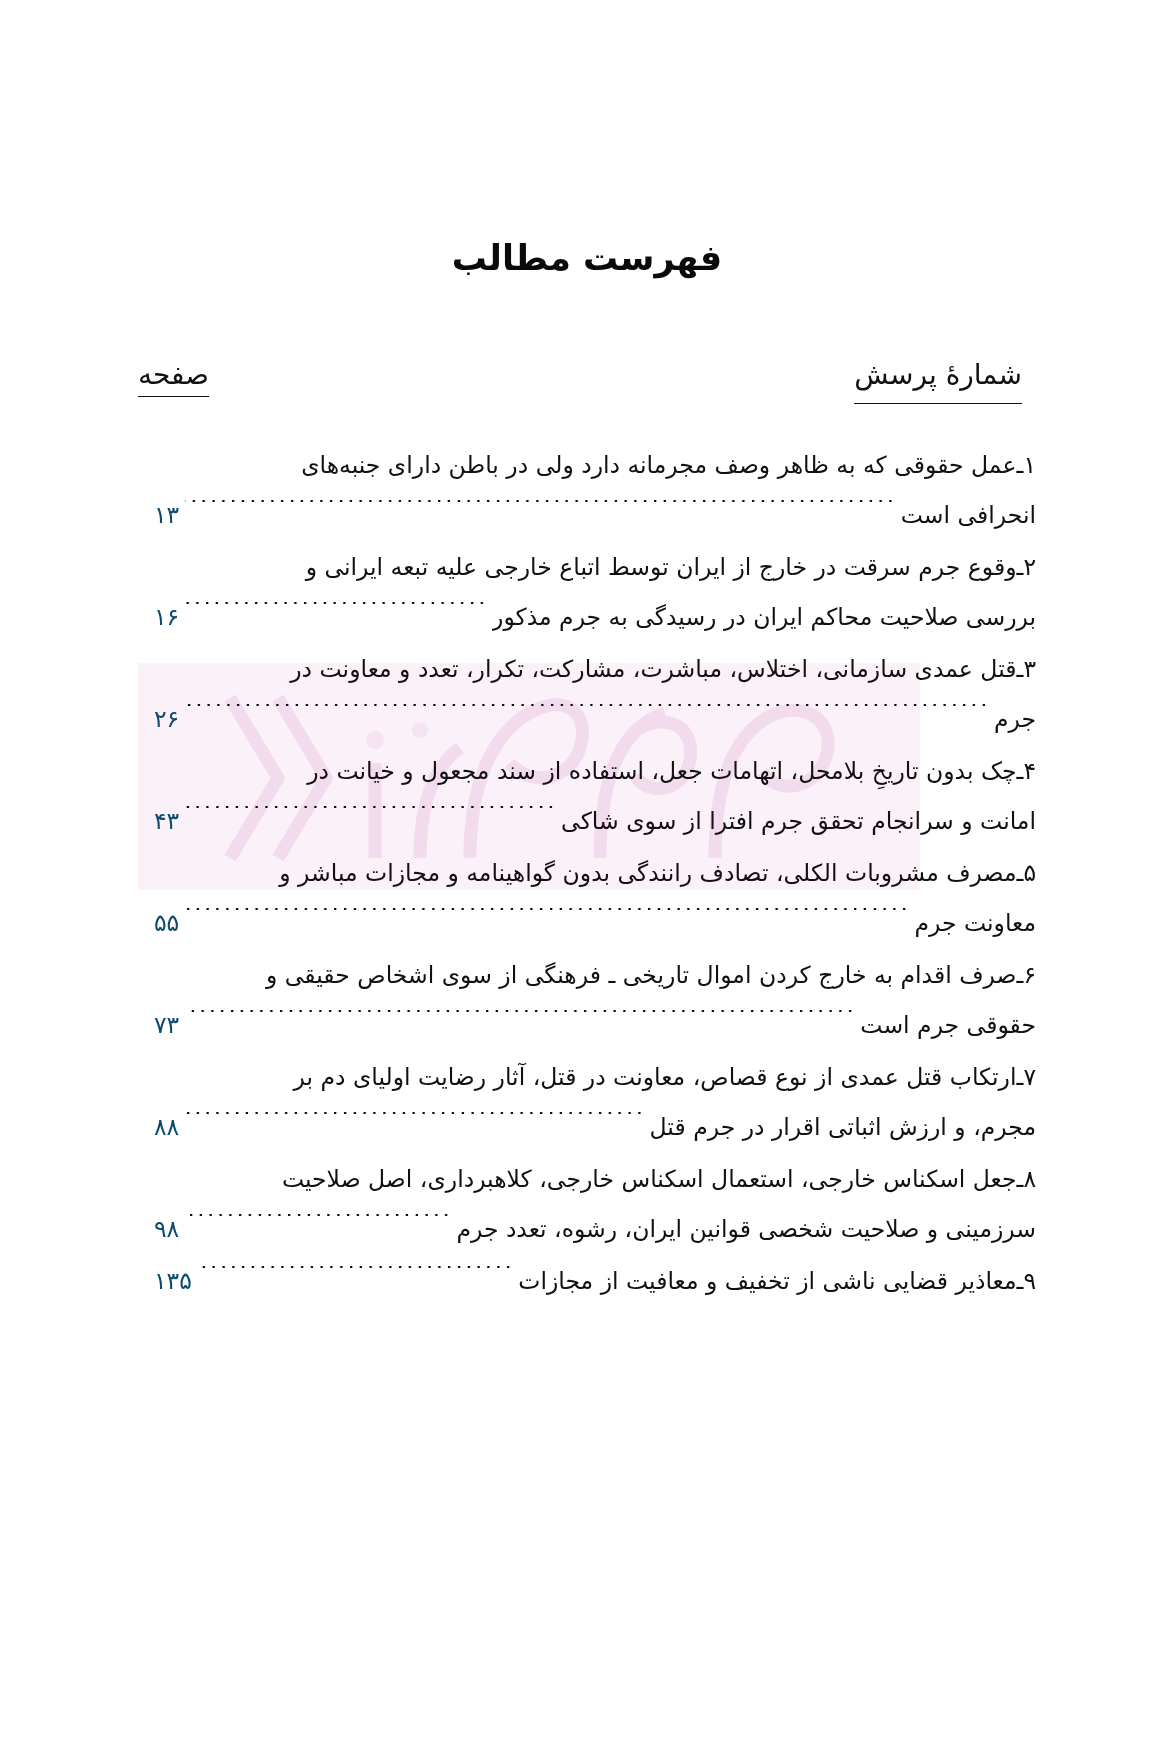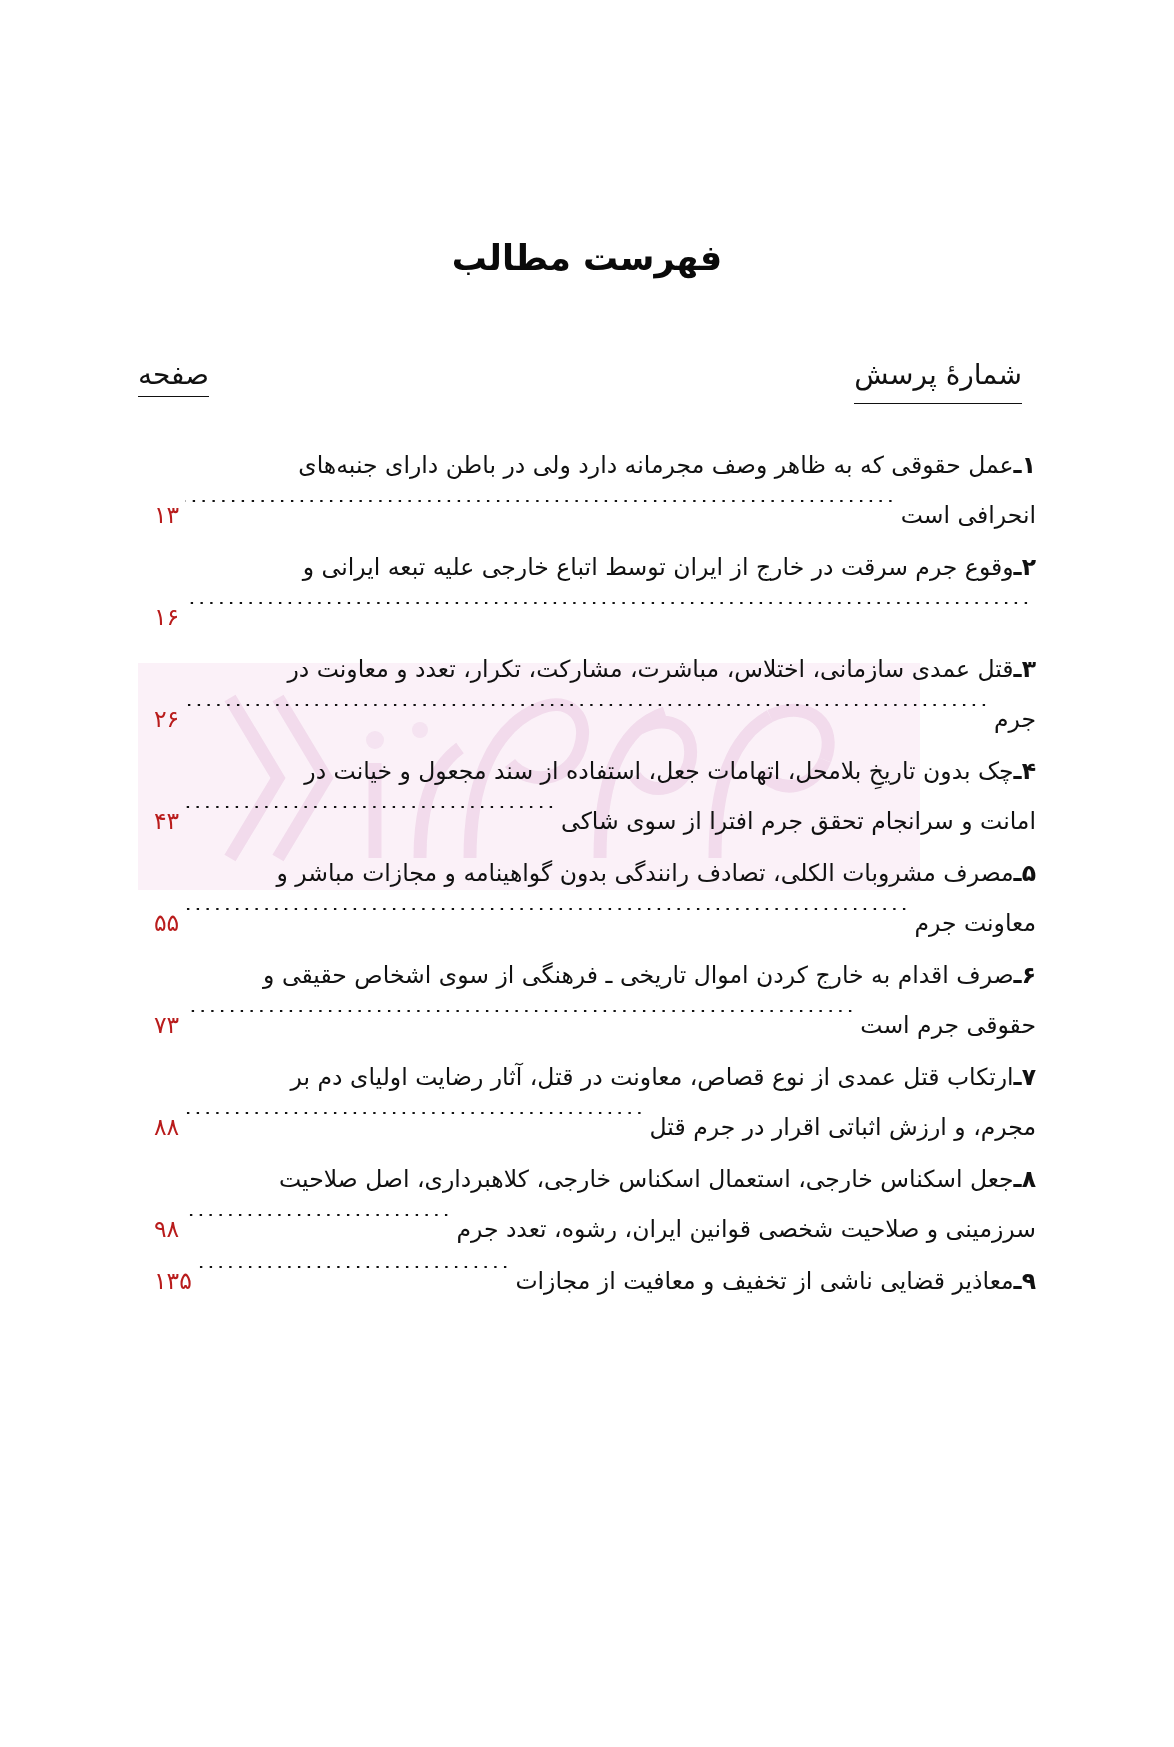--- a/index.html
+++ b/index.html
@@ -128,24 +128,24 @@
     font-size: 23px;
     color: #111;
     position: absolute;
     right: 0;
     bottom: 4px;
     white-space: nowrap;
   }
   .page-num {
     flex: 0 0 auto;
     font-size: 23.5px;
-    color: #b91c1c;
+    color: #0c4a6e;
     padding-left: 2px;
   }
-  .num-prefix { font-weight: 700; }
+  .num-prefix { font-weight: 400; }
 </style>
 </head>
 <body>
 
 <div class="page">
 
   <div class="watermark-band"></div>
   <div class="watermark-mark">
     <svg viewBox="0 0 740 220" xmlns="http://www.w3.org/2000/svg">
       <g fill="none" stroke="#e9c8e1" stroke-width="13" opacity="0.95">
@@ -191,20 +191,21 @@
     </div>
 
     <div class="toc-entry">
       <div class="entry-line">
         <span class="num-prefix">۲ـ</span>
         <span class="entry-text justify-wide">
           <span>وقوع جرم سرقت در خارج از ایران توسط اتباع خارجی علیه تبعه ایرانی و</span>
         </span>
       </div>
       <div class="entry-line">
+        <span class="entry-text">بررسی صلاحیت محاکم ایران در رسیدگی به جرم مذکور</span>
         <span class="leader"></span>
         <span class="page-num">۱۶</span>
       </div>
     </div>
 
     <div class="toc-entry">
       <div class="entry-line">
         <span class="num-prefix">۳ـ</span>
         <span class="entry-text justify-wide">
           <span>قتل عمدی سازمانی، اختلاس، مباشرت، مشارکت، تکرار، تعدد و معاونت در</span>

